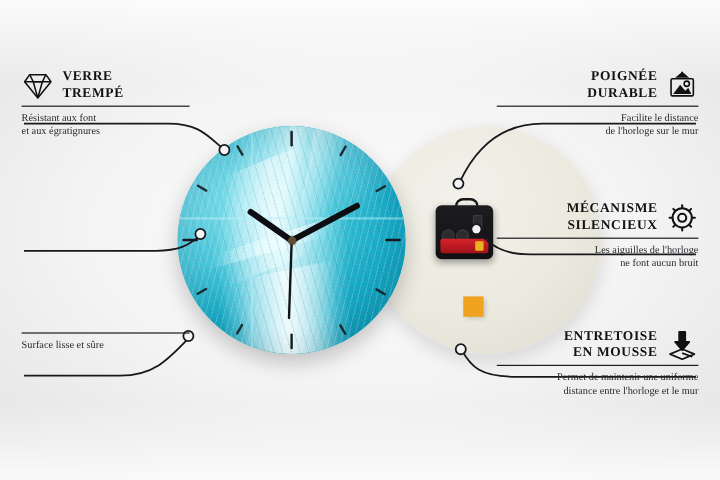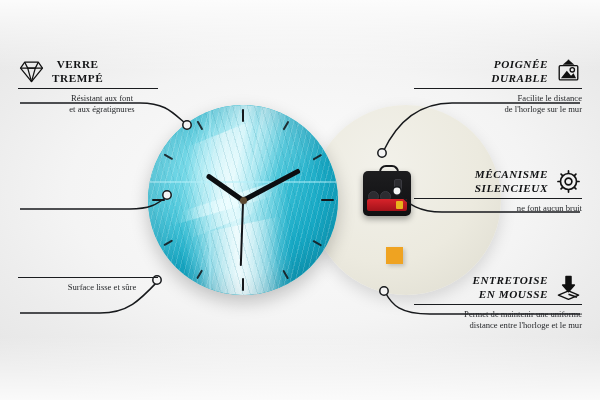--- a/index.html
+++ b/index.html
@@ -62,24 +62,24 @@
              border-bottom:none;border-radius:7px 7px 0 0;}
   .mech-batt{position:absolute;left:4px;bottom:5px;width:40px;height:12px;
              background:linear-gradient(#d8232a,#a3121a);border-radius:2px;}
   .mech-batt:after{content:"";position:absolute;right:4px;top:2px;width:7px;height:8px;background:#e8b31d;border-radius:1px;}
   .mech-dial{position:absolute;width:9px;height:9px;border-radius:50%;background:#2c2c30;border:1px solid #3a3a40;}
   #spacer{position:absolute;left:75px;top:142px;width:17px;height:17px;background:#efa321;
           box-shadow:2px 2px 4px rgba(0,0,0,.18);z-index:2;}
 
   
   .feature{position:absolute;z-index:5;width:168px;}
-  .feature.left{text-align:center;}
+  .feature.left{text-align:left;}
   .feature.right{text-align:right;}
   .f-head{display:flex;align-items:center;gap:7px;}
-  .feature.right .f-head{flex-direction:row-reverse;font-style:italic;}
+  .feature.right .f-head{flex-direction:row-reverse;}
   .f-title{font-family:"Liberation Serif", serif;font-weight:700;font-size:11.2px;
            letter-spacing:.55px;line-height:13.4px;color:#111214;text-transform:uppercase;}
   .f-rule{height:1.3px;background:#1a1c1f;margin:3px 0 4px 0;}
   .f-desc{font-family:"Liberation Serif", serif;font-size:8.6px;line-height:10.6px;color:#26282b;}
   .ico{width:27px;height:27px;flex:0 0 27px;display:block;}
 
   
   .hd{width:27px;height:23px;border:1.7px solid #111;border-radius:3px;display:flex;flex-direction:column;
       align-items:center;justify-content:center;line-height:1;flex:0 0 27px;}
   .hd .u{font-size:4.2px;font-weight:700;letter-spacing:.2px;color:#111;font-family:"Liberation Sans",sans-serif;}
@@ -236,20 +236,21 @@
               <path d="M9,23 L7.2,24.8"></path>
           </g>
         </g>
       </svg>
       <div>
         <div class="f-title">MÉCANISME</div>
         <div class="f-title">SILENCIEUX</div>
       </div>
     </div>
     <div class="f-rule" style="width:168px"></div>
+    <div class="f-desc">Les aiguilles de l'horloge</div>
     <div class="f-desc">ne font aucun bruit</div>
   </div>
 
   <div class="feature right" style="left:414px;top:274px;width:168px;text-align:right;">
     <div class="f-head">
       <svg class="ico" viewBox="0 0 32 32">
         <g fill="none" stroke="#111" stroke-width="1.7" stroke-linejoin="round">
           <path d="M13,3 L19,3 L19,13 L23,13 L16,21 L9,13 L13,13 Z" fill="#111" stroke="#111"></path>
           <path d="M16,20 L28,25 L16,30 L4,25 Z"></path>
           <path d="M16,24 L26,27.6"></path>

